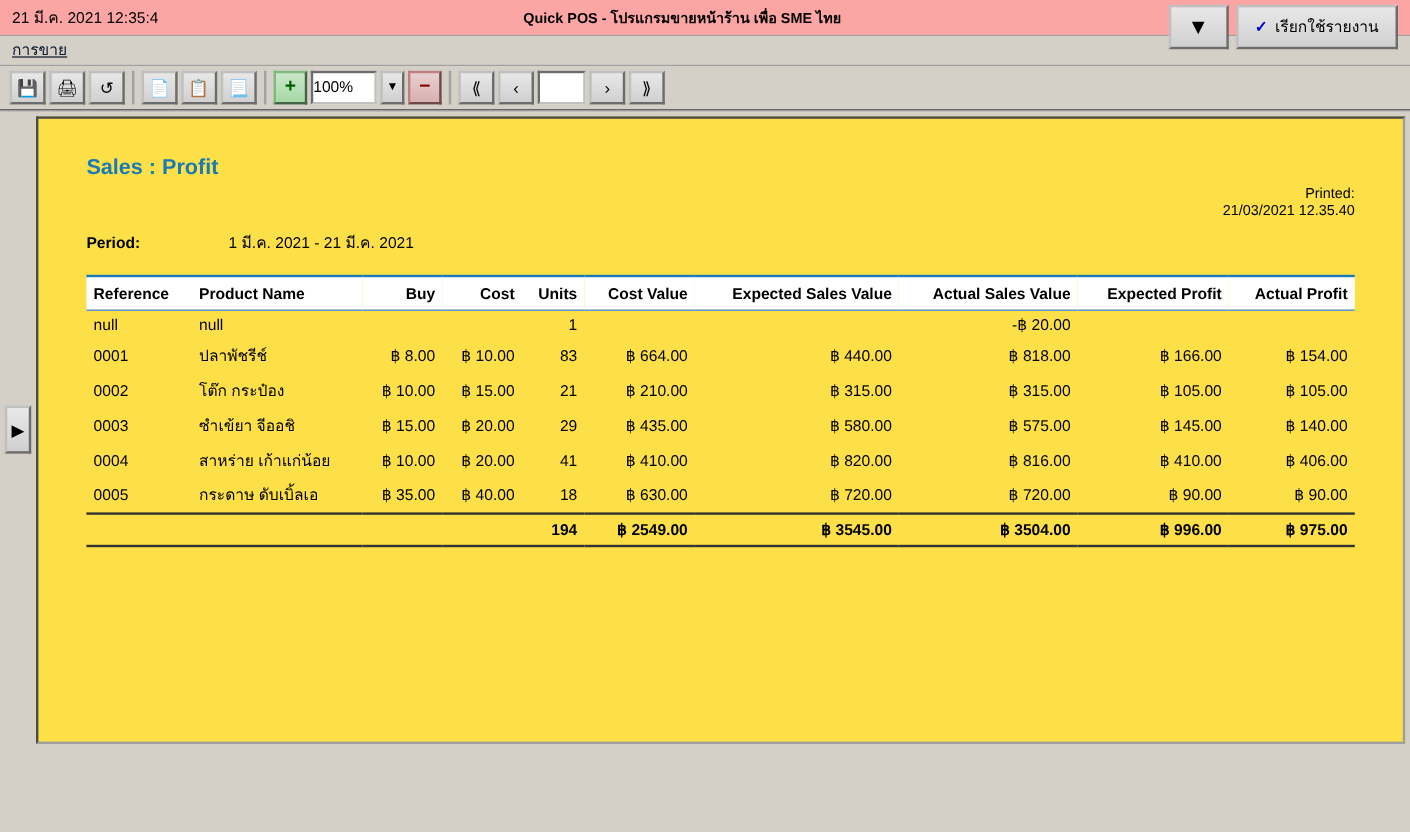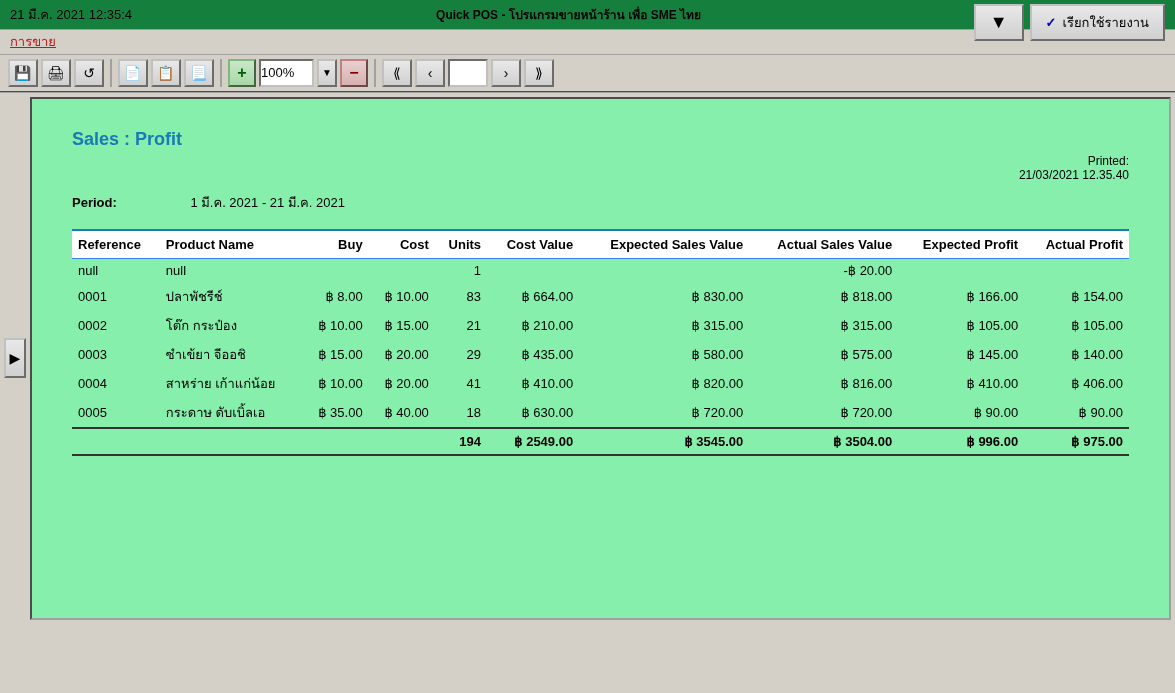--- a/index.html
+++ b/index.html
@@ -1,34 +1,34 @@
 <!DOCTYPE html>
 <html><head>
   <meta charset="utf-8">
   <style>
     * { margin: 0; padding: 0; box-sizing: border-box; }
     body { font-family: Tahoma, Arial, sans-serif; font-size: 13px; background: #d4d0c8; width: 1175px; height: 693px; overflow: hidden; }
 
     
     #title-bar {
-      background: #15803d;
+      background: #fca5a5;
       padding: 4px 10px;
       display: flex;
       align-items: center;
       justify-content: space-between;
       border-bottom: 1px solid #a0a0a0;
     }
 
     
     #menu-bar {
       background: #d4d0c8;
       padding: 2px 10px;
       border-bottom: 1px solid #a0a0a0;
     }
-    #menu-bar a { color: #b91c1c; text-decoration: underline; cursor: pointer; font-size: 13px; margin-right: 10px; display: block; line-height: 1.5; }
+    #menu-bar a { color: #0f172a; text-decoration: underline; cursor: pointer; font-size: 13px; margin-right: 10px; display: block; line-height: 1.5; }
 
     
     #top-right {
       position: absolute;
       top: 4px;
       right: 10px;
       display: flex;
       gap: 6px;
     }
     .top-btn {
@@ -272,21 +272,21 @@
   <button class="nav-btn">›</button>
   <button class="nav-btn">⟫</button>
 </div>
 
 <div id="report-container" style="display:flex;position:relative;background:#d4d0c8;height:calc(693px - 162px);">
 
   <div id="left-arrow" style="position:absolute;left:4px;top:50%;transform:translateY(-50%);width:22px;height:40px;background:linear-gradient(to bottom,#e8e8e8,#d0d0d0);border:2px outset #c0c0c0;display:flex;align-items:center;justify-content:center;cursor:pointer;font-size:14px;z-index:10;">
     <span>▶</span>
   </div>
 
-  <div id="report-scroll" style="margin-left:26px;width:calc(100% - 26px);background:#86efac;border:2px inset #a0a0a0;overflow-y:scroll;overflow-x:hidden;">
+  <div id="report-scroll" style="margin-left:26px;width:calc(100% - 26px);background:#fde047;border:2px inset #a0a0a0;overflow-y:scroll;overflow-x:hidden;">
     <div id="report-content" style="padding:30px 40px;">
 
       <div class="clearfix">
         <div class="report-title">Sales : Profit</div>
         <div class="printed-info">
           <span>Printed:</span><br>
           <span>21/03/2021 12.35.40</span>
         </div>
       </div>
 
@@ -324,21 +324,21 @@
               <td class="right"></td>
               <td class="right"></td>
             </tr>
             <tr>
               <td class="">0001</td>
               <td class="">ปลาพัชรีช์</td>
               <td class="right">฿ 8.00</td>
               <td class="right">฿ 10.00</td>
               <td class="right">83</td>
               <td class="right">฿ 664.00</td>
-              <td class="right">฿ 830.00</td>
+              <td class="right">฿ 440.00</td>
               <td class="right">฿ 818.00</td>
               <td class="right">฿ 166.00</td>
               <td class="right">฿ 154.00</td>
             </tr>
             <tr>
               <td class="">0002</td>
               <td class="">โต๊ก กระป๋อง</td>
               <td class="right">฿ 10.00</td>
               <td class="right">฿ 15.00</td>
               <td class="right">21</td>

